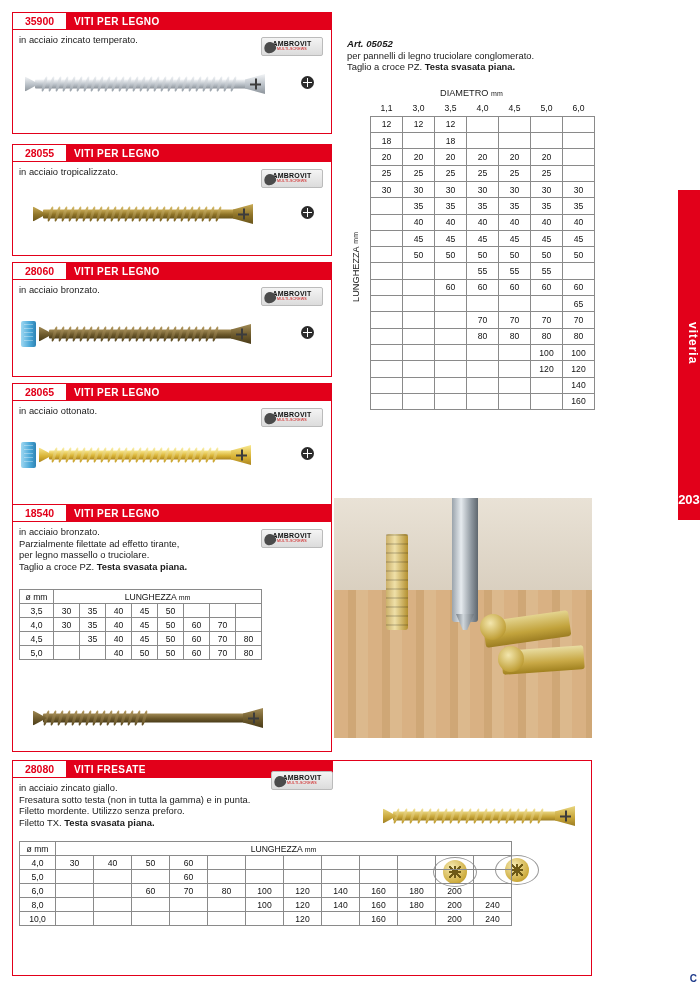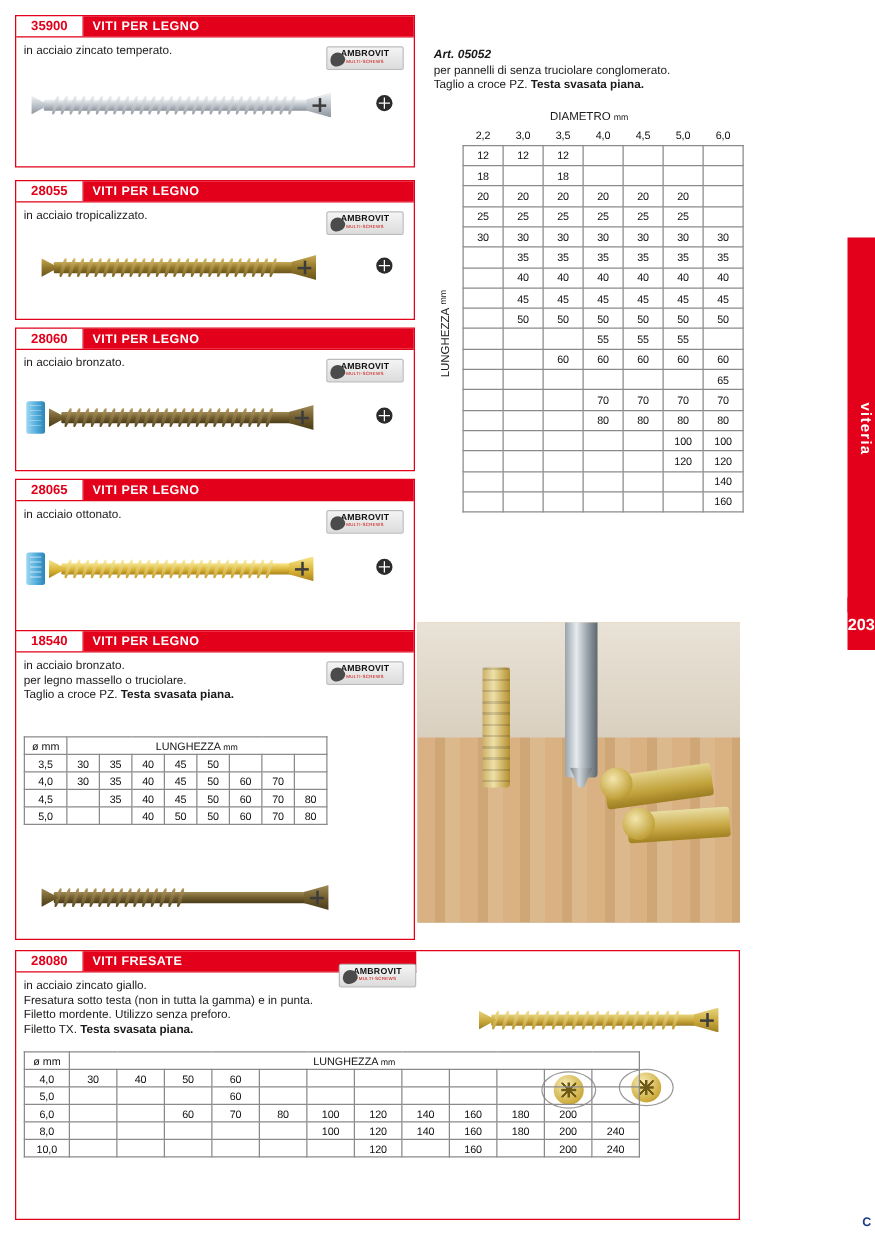--- a/index.html
+++ b/index.html
@@ -523,20 +523,21 @@
     </div>
   </div>
 
   <div class="box" style="left:12px; top:504px; width:320px; height:248px;">
     <div class="box-head">
       <div class="code">18540</div>
       <div class="title">VITI PER LEGNO</div>
     </div>
     <div class="desc">
       <div>in acciaio bronzato.</div>
+      <div>Parzialmente filettate ad effetto tirante,</div>
       <div>per legno massello o truciolare.</div>
       <div>
         <span>Taglio a croce PZ. </span><b>Testa svasata piana.</b>
       </div>
     </div>
 
     <div class="brand" style="right:8px; top:24px;">
       <span class="swoosh"></span>
       <span class="b1">AMBROVIT</span>
       <span class="b2">MULTI-SCREWS</span>
@@ -776,40 +777,40 @@
           <td>240</td>
         </tr>
       </tbody>
         </table>
     </div>
   </div>
 
   <div id="art-block">
     <div class="art-title">Art. 05052</div>
     <div class="art-sub">
-      <div>per pannelli di senza truciolare conglomerato.</div>
+      <div>per pannelli di legno truciolare conglomerato.</div>
       <div>
         <span>Taglio a croce PZ. </span><b>Testa svasata piana.</b>
       </div>
     </div>
   </div>
 
   <div id="diam-label">
     <span>DIAMETRO</span>
     <small>mm</small>
   </div>
   <div id="lung-label">
     <span>LUNGHEZZA</span>
     <small>mm</small>
   </div>
 
   <table class="grid" id="big-table">
     <tbody>
         <tr class="hdr">
-      <td style="border:none">2,2</td>
+      <td style="border:none">1,1</td>
       <td style="border:none">3,0</td>
       <td style="border:none">3,5</td>
       <td style="border:none">4,0</td>
       <td style="border:none">4,5</td>
       <td style="border:none">5,0</td>
       <td style="border:none">6,0</td>
     </tr>
     <tr>
       <td>12</td>
       <td>12</td>

